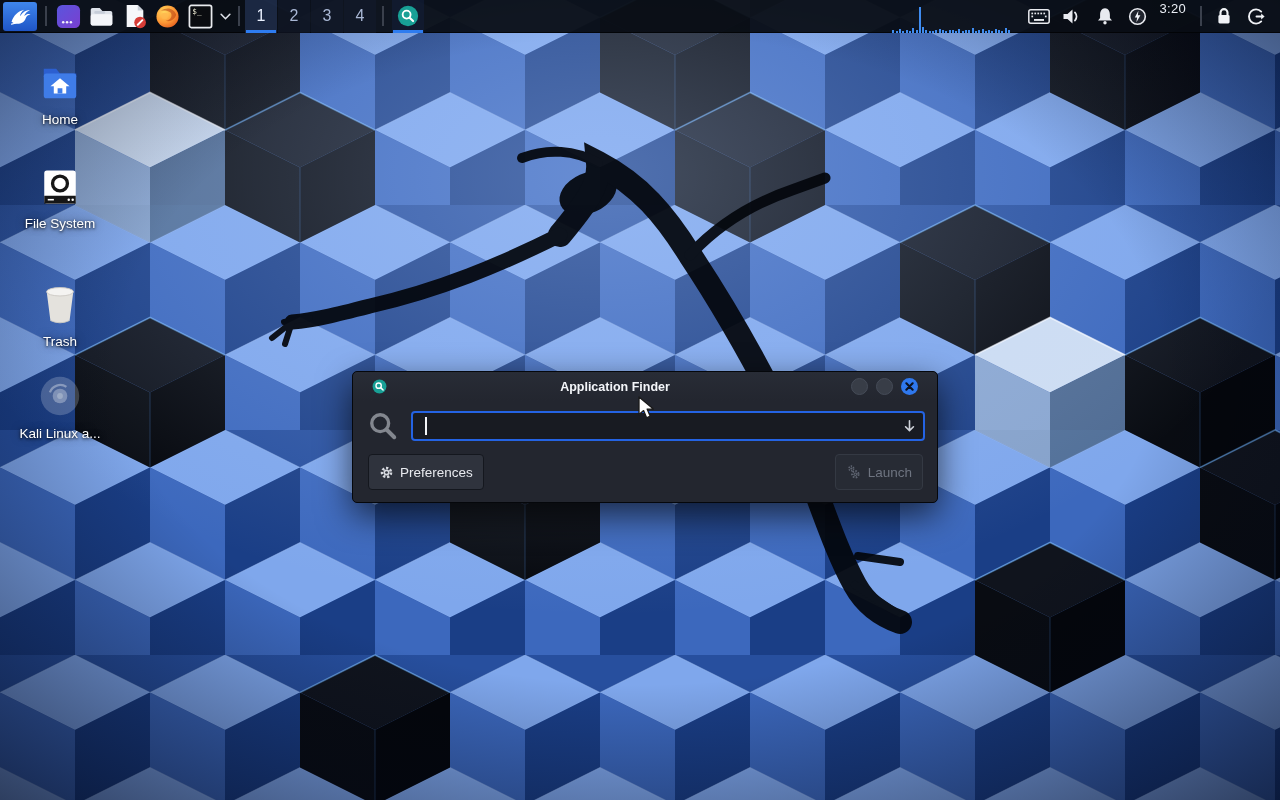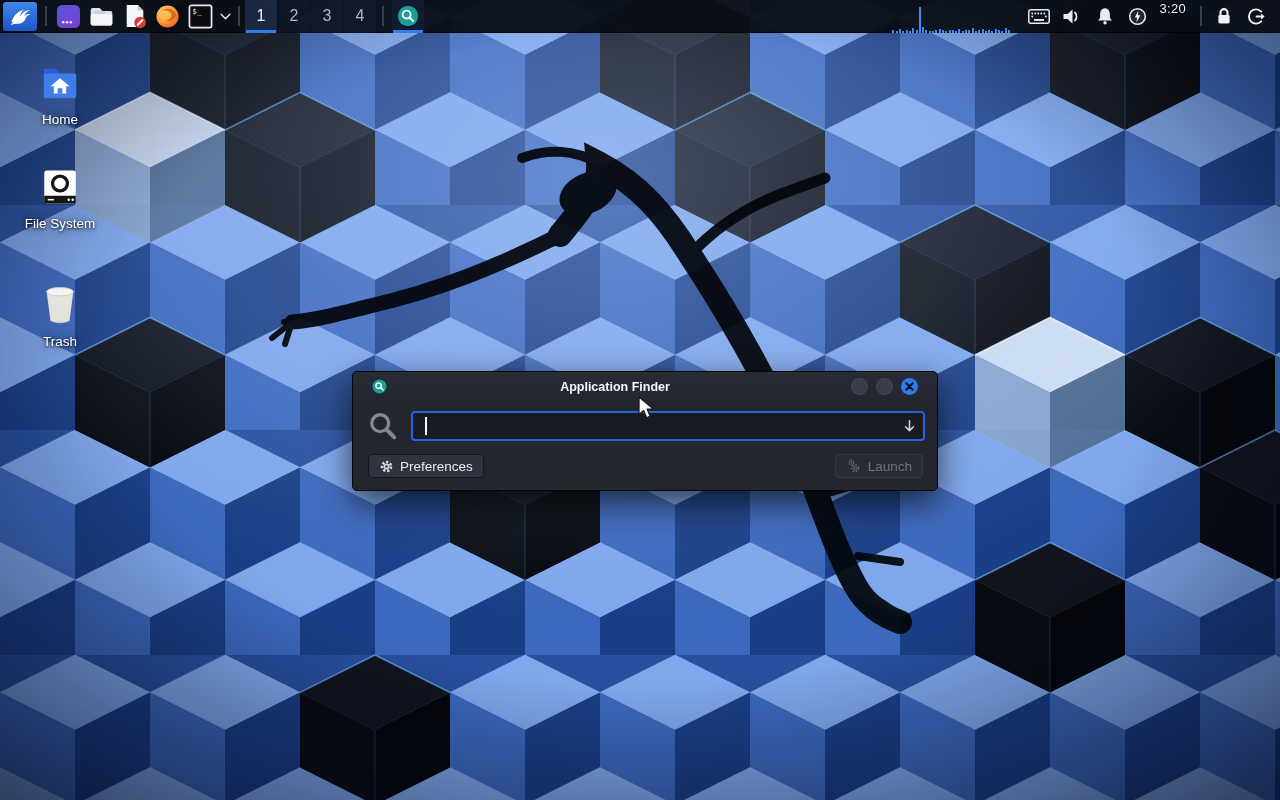--- a/index.html
+++ b/index.html
@@ -53,21 +53,21 @@
   .input-wrap { flex:1; position:relative; height:30px; background:#181b22;
     border:2px solid #2463e3; border-radius:4px; }
   .input-wrap input { position:absolute; inset:0; background:transparent; border:none; outline:none;
     color:#f0f2f6; font-size:14px; padding:0 26px 0 13px; font-family:inherit; }
   .caret { position:absolute; left:12px; top:4px; bottom:4px; width:1.5px; background:#f2f4f8;
     animation:blink 1.1s steps(1) infinite; }
   @keyframes blink { 50% { opacity:0; } }
   .drop-arrow { position:absolute; right:6px; top:50%; transform:translateY(-50%); cursor:pointer;
     display:flex; }
   .btn-row { display:flex; justify-content:space-between; padding:6px 14px 12px 15px; }
-  .btn { height:24px; display:inline-flex; align-items:center; gap:6px; padding:0 10px;
+  .btn { height:36px; display:inline-flex; align-items:center; gap:6px; padding:0 10px;
     background:#2f333d; border:1px solid #14171e; border-radius:4px; cursor:pointer;
     color:#e8eaef; font-size:13.5px; font-family:inherit; }
   .btn.disabled { background:#272b34; border-color:#343943; color:#6e7480; cursor:default; }
 
   .mouse-cursor { position:absolute; left:637px; top:396px; z-index:100; pointer-events:none; }
 </style>
 </head>
 <body>
 
 <div class="desktop">
@@ -183,20 +183,31 @@
       <svg width="44" height="42" viewBox="0 0 48 46">
         <path d="M9.5 9 L13.5 40 Q24 45 34.5 40 L38.5 9 Q24 14 9.5 9 Z" fill="#e4e2dd"></path>
         <ellipse cx="24" cy="8.5" rx="14.7" ry="4.6" fill="#f4f3f1"></ellipse>
         <ellipse cx="24" cy="8.5" rx="14.7" ry="4.6" fill="none" stroke="#cbc8c2" stroke-width="1"></ellipse>
         <path d="M13.5 40 Q24 45 34.5 40" fill="none" stroke="#cfccc5" stroke-width="1"></path>
       </svg>
     </div>
     <div>Trash</div>
   </div>
 
+  <div class="dicon" style="top:372px">
+    <div class="ic">
+      <svg width="44" height="44" viewBox="0 0 48 48">
+        <circle cx="24" cy="24" r="21" fill="#e8eef5" opacity="0.22"></circle>
+        <circle cx="24" cy="24" r="8" fill="#ffffff" opacity="0.3"></circle>
+        <path d="M13 20 a12 12 0 0 1 18 -6" stroke="#ffffff" stroke-width="2.5" fill="none" opacity="0.35"></path>
+        <circle cx="24" cy="24" r="3.2" fill="#b9c6d6" opacity="0.5"></circle>
+      </svg>
+    </div>
+    <div>Kali Linux a...</div>
+  </div>
 
 
   <div class="panel">
 
     <div class="kali-btn">
       <svg width="24" height="22" viewBox="0 0 34 30">
         <path d="M5 23 C8 14 14 8 23 6 C19 9 17 12 17 15.5 C21 9 27 6 31 6.5 C27 8.5 24 11.5 23 15 C26 12 29 11.5 32 12.5 C28 13.5 26 15.5 25 18.5 C23 25 16 27 9 25.5 Z" fill="#ffffff"></path>
         <path d="M5 26.5 C9 26 12 24.8 14.5 23" stroke="#ffffff" stroke-width="1.6" fill="none" stroke-linecap="round"></path>
       </svg>
     </div>

